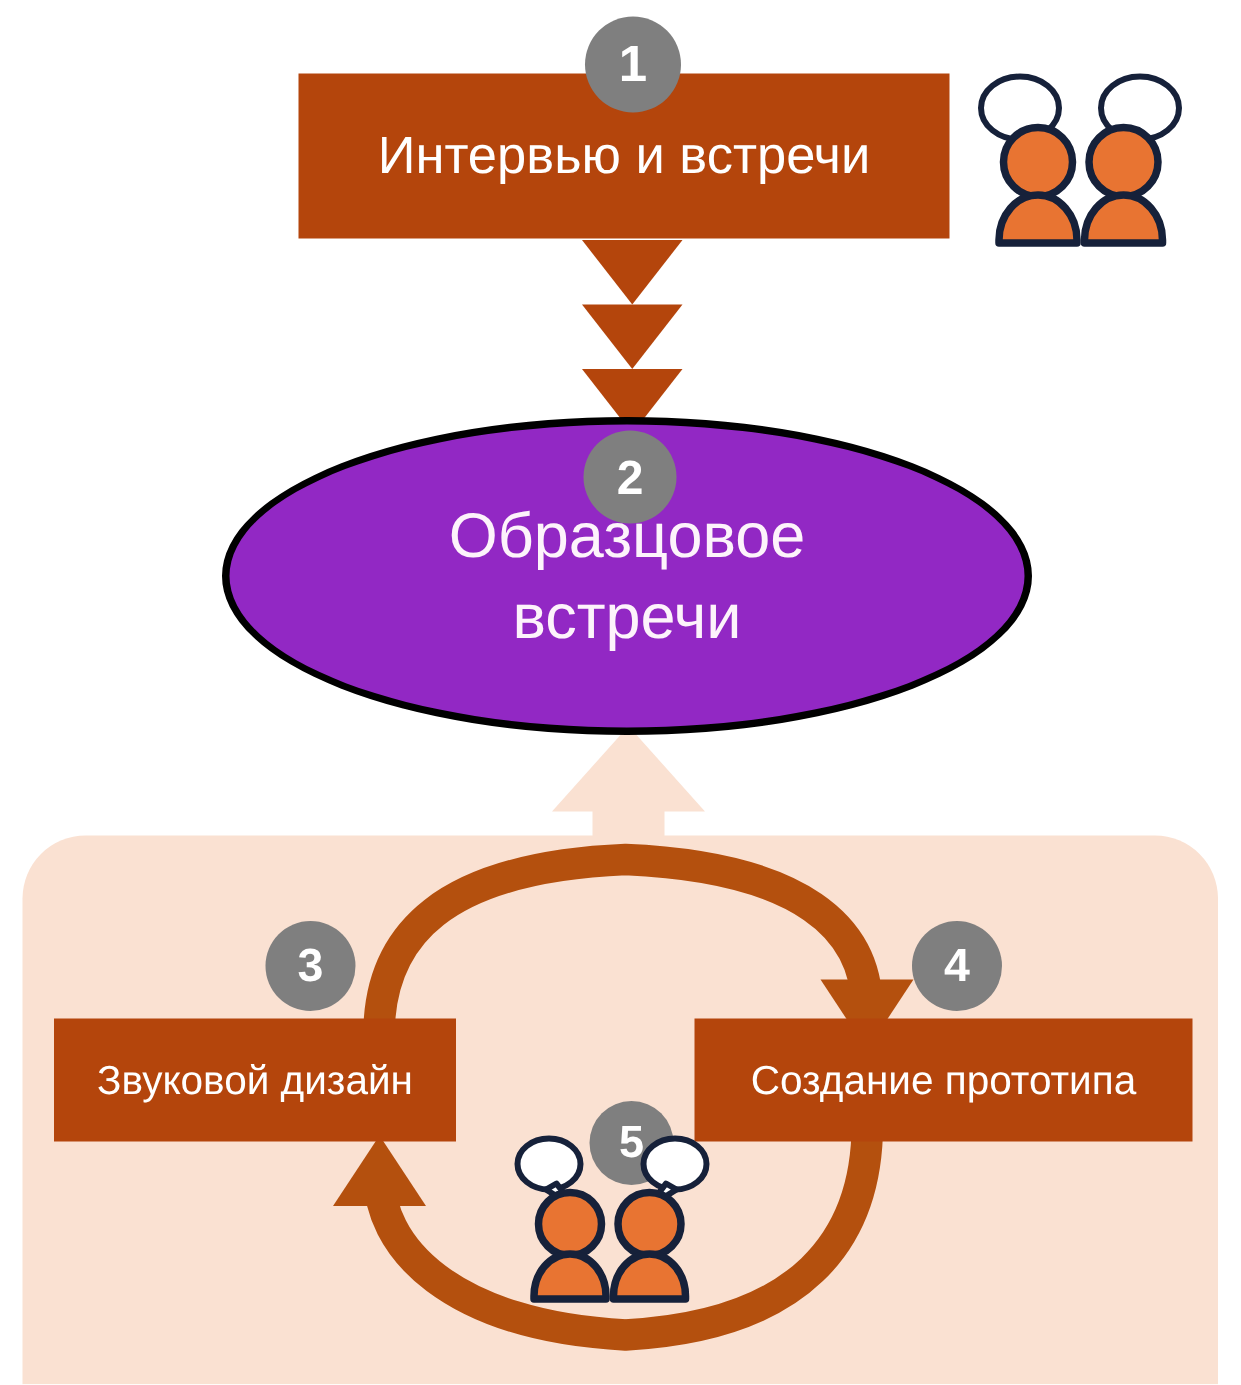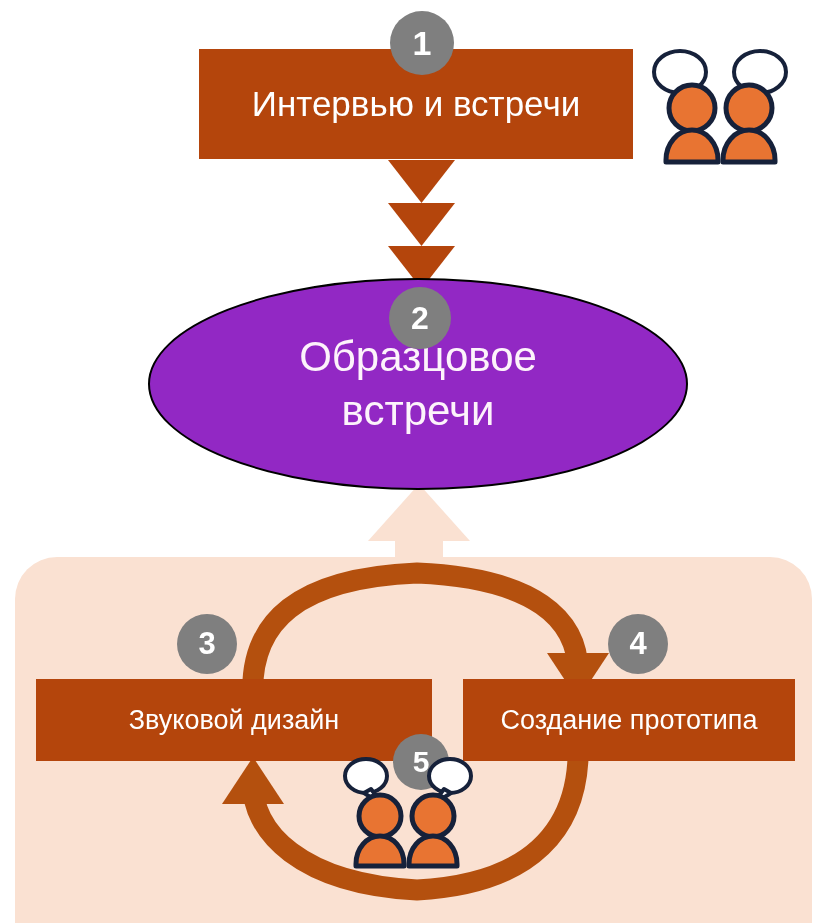--- a/index.html
+++ b/index.html
@@ -43,42 +43,42 @@
     left: 199px;
     top: 49px;
     width: 434px;
     height: 110px;
     font-size: 35px;
     padding: 0 14px;
   }
   #box-sound-design {
     left: 36px;
     top: 679px;
-    width: 396px;
+    width: 268px;
     height: 82px;
     font-size: 27px;
     padding: 0 10px;
   }
   #box-prototype {
     left: 463px;
     top: 679px;
     width: 332px;
     height: 82px;
     font-size: 27px;
     padding: 0 1px;
   }
   
   #ellipse-reference-sound {
     position: absolute;
     left: 148px;
     top: 278px;
     width: 540px;
     height: 212px;
     background: #9228C4;
-    border: 2px solid #000000;
+    border: 5px solid #000000;
     border-radius: 50%;
     box-sizing: border-box;
     display: flex;
     align-items: center;
     justify-content: center;
     color: #FDF3FB;
     font-size: 42px;
     line-height: 1.28;
     text-align: center;
   }

